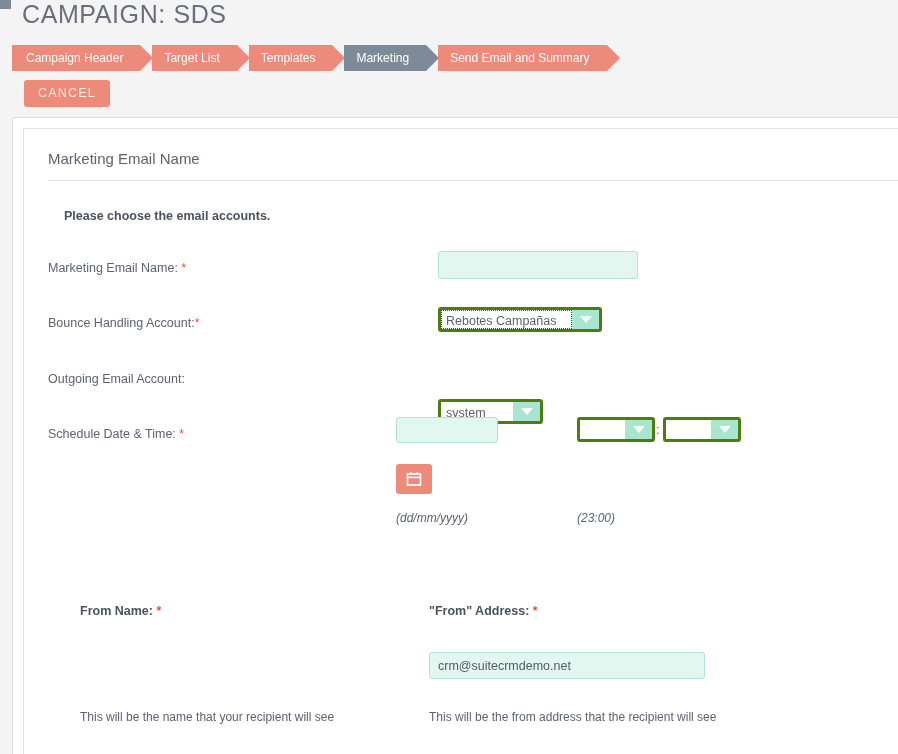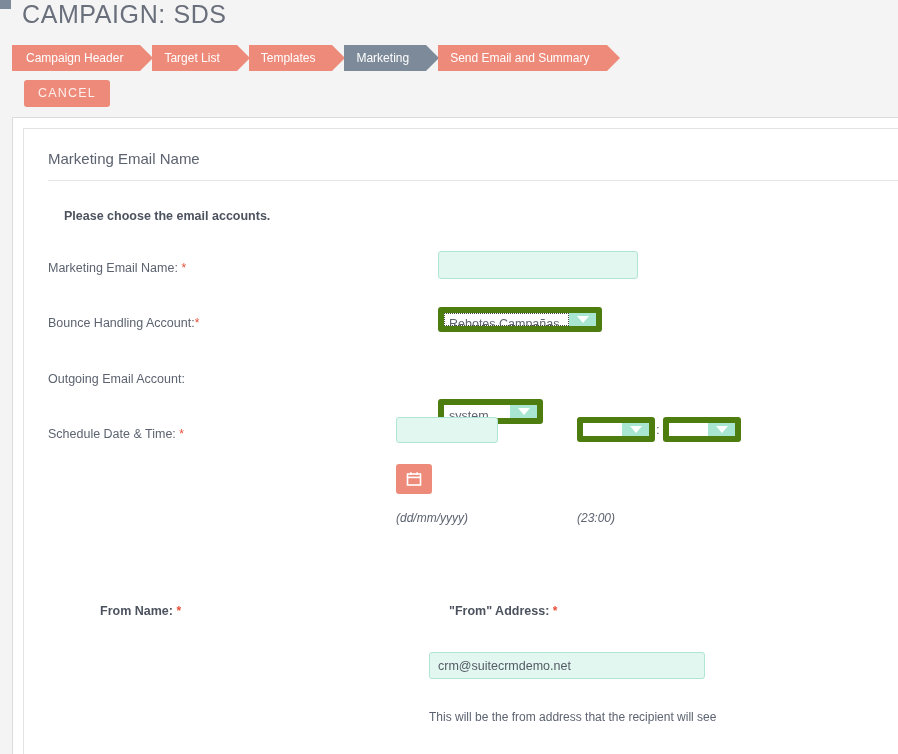--- a/index.html
+++ b/index.html
@@ -156,21 +156,21 @@
     padding: 0 8px;
     outline: none;
   }
 
   
   .selwrap {
     position: absolute;
     display: flex;
     align-items: stretch;
     height: 25px;
-    border: 6px solid #4d7c0f;
+    border: 3px solid #4d7c0f;
     border-radius: 3px;
     box-sizing: border-box;
     background: #fff;
     overflow: hidden;
   }
   .selval {
     flex: 1 1 auto;
     background: #ffffff;
     font-size: 12.5px;
     color: #5c6370;
@@ -225,21 +225,20 @@
     color: #5c6370;
   }
 
   
   .blabel {
     position: absolute;
     font-size: 12.5px;
     font-weight: bold;
     color: #4c525e;
     white-space: nowrap;
-    margin-left: 20px;
   }
   .helptext {
     position: absolute;
     font-size: 12px;
     color: #5c6370;
     white-space: nowrap;
   }
 </style>
 </head>
 <body>
@@ -325,20 +324,21 @@
         </svg>
       </button>
 
       <div class="hint" style="left:372px; top:382px;">(dd/mm/yyyy)</div>
       <div class="hint" style="left:553px; top:382px;">(23:00)</div>
 
       <div class="blabel" style="left:56px; top:475px;">
         <span>From Name:</span>
         <span class="req">*</span>
       </div>
+      <div class="helptext" style="left:56px; top:581px;">This will be the name that your recipient will see</div>
 
       <div class="blabel" style="left:405px; top:475px;">
         <span>"From" Address:</span>
         <span class="req">*</span>
       </div>
       <input class="fld" type="text" style="left: 405px; top: 523px; width: 276px; height: 27px;" value="crm@suitecrmdemo.net">
       <div class="helptext" style="left:405px; top:581px;">This will be the from address that the recipient will see</div>
 
     </div>
   </div>

